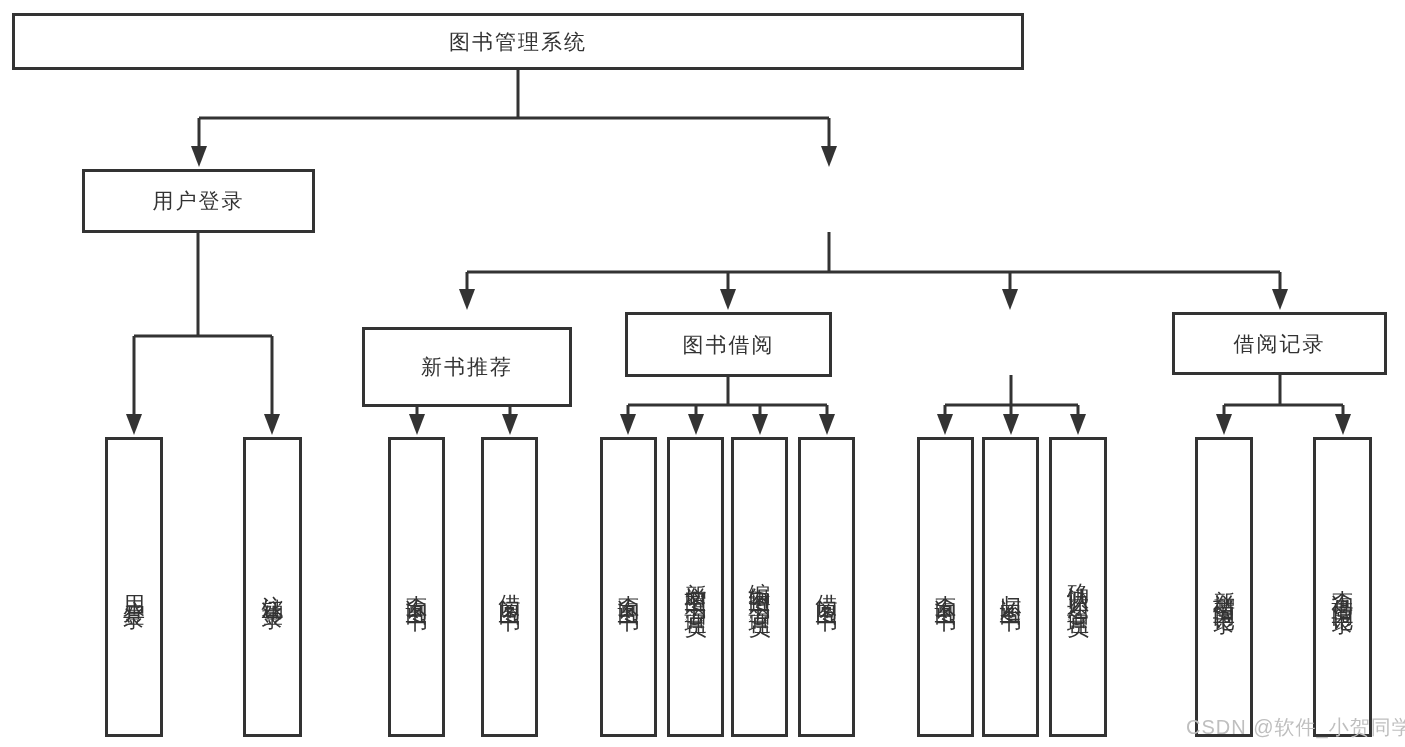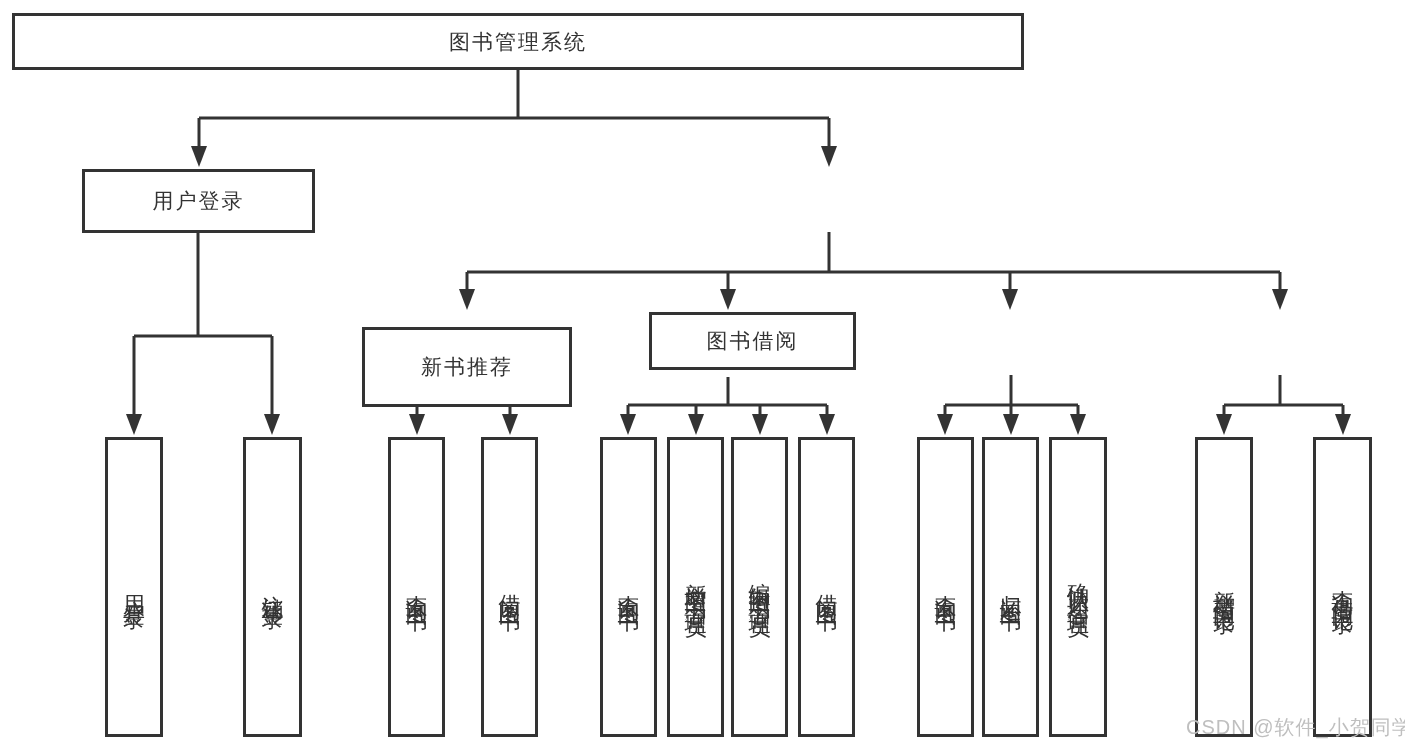--- a/index.html
+++ b/index.html
@@ -122,22 +122,25 @@
     <span>图书管理系统</span>
   </div>
 
   <div class="box h" style="left:82px;top:169px;width:233px;height:64px">
     <span>用户登录</span>
   </div>
 
   <div class="box h" style="left:362px;top:327px;width:210px;height:80px">
     <span>新书推荐</span>
   </div>
-  <div class="box h" style="left:649px;top:312px;width:207px;height:58px">
+  <div class="box h" style="left:625px;top:312px;width:207px;height:65px">
     <span>图书借阅</span>
+  </div>
+  <div class="box h" style="left:1172px;top:312px;width:215px;height:63px">
+    <span>借阅记录</span>
   </div>
 
   <div class="box v" style="left:105px;top:437px;width:58px;height:300px">
     <span>用户登录</span>
   </div>
   <div class="box v" style="left:243px;top:437px;width:59px;height:300px">
     <span>注销登录</span>
   </div>
 
   <div class="box v" style="left:388px;top:437px;width:57px;height:300px">

